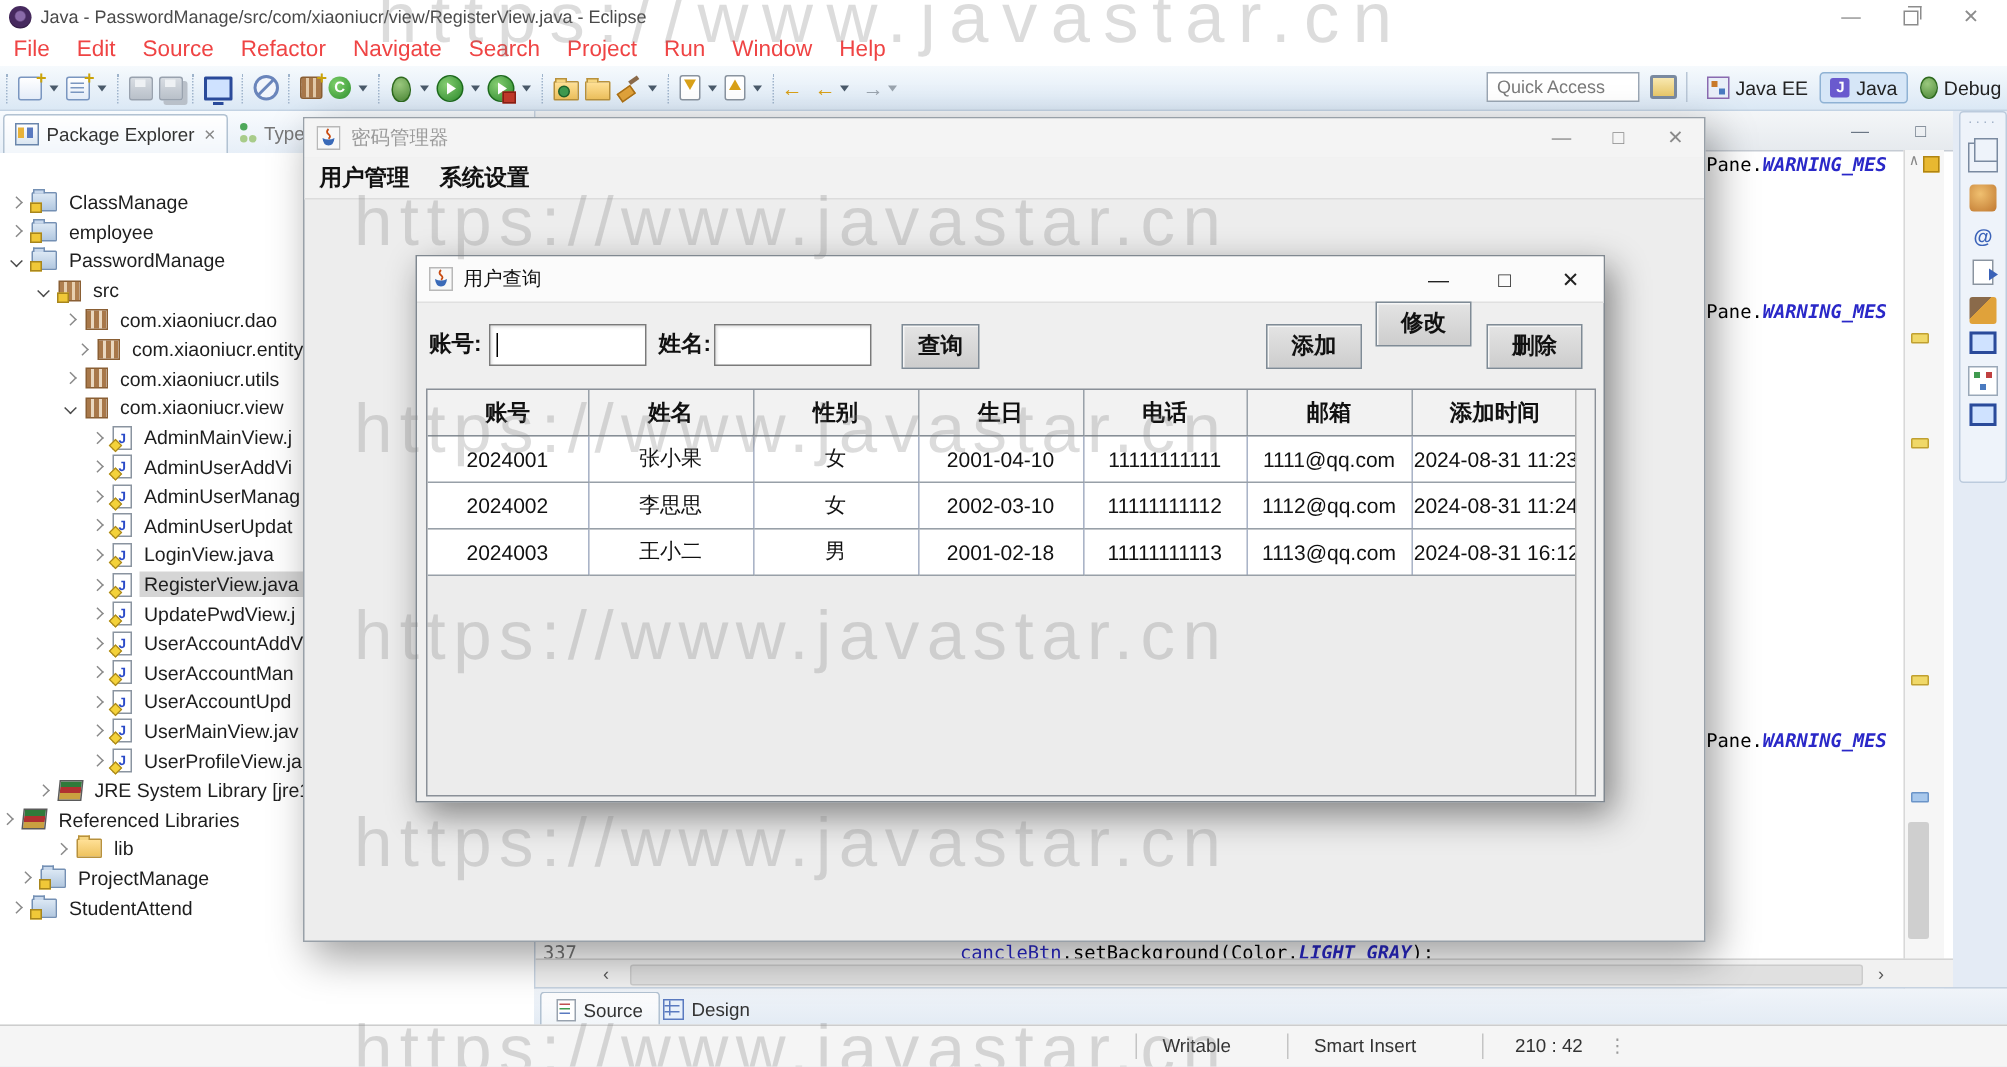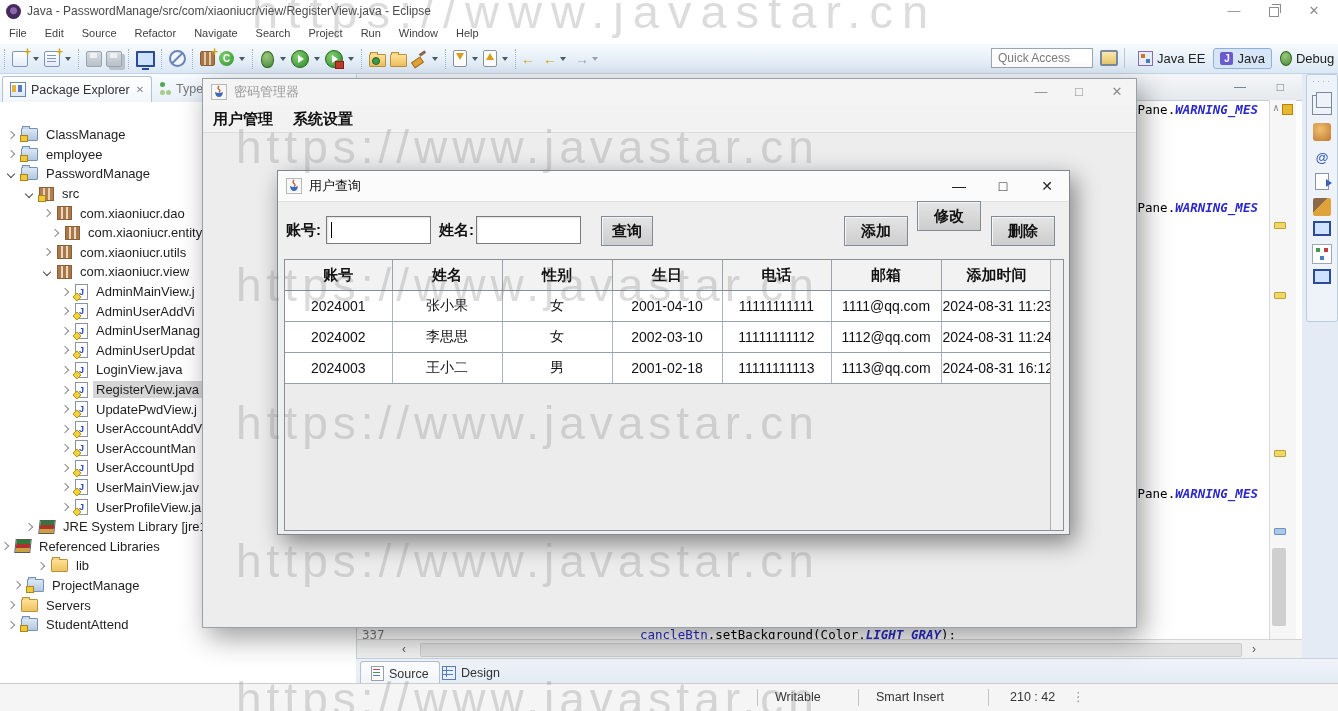--- a/index.html
+++ b/index.html
@@ -9,21 +9,21 @@
   
   #titlebar{left:0;top:0;width:1338px;height:22px;background:#ffffff;display:flex;align-items:center}
   #titlebar .ttl{font-size:12px;color:#4a4a4a;margin-left:6px;white-space:nowrap}
   .ec-logo{width:15px;height:15px;border-radius:50%;background:radial-gradient(circle at 50% 45%,#8a6aa8 0 3px,#46295e 4px 7px,#2e1840 8px);margin-left:6px;flex:none}
   #wincontrols{position:absolute;right:4px;top:0;height:22px;display:flex;align-items:center}
   .wc{width:40px;text-align:center;color:#8c8c8c;font-size:13px;line-height:22px}
   .res-ic{display:inline-block;width:8px;height:8px;border:1px solid #8c8c8c;position:relative;vertical-align:middle}
   .res-ic::before{content:"";position:absolute;left:2px;top:-4px;width:8px;height:8px;border:1px solid #8c8c8c;border-left:none;border-bottom:none}
   
   #menubar{left:0;top:22px;width:1338px;height:22px;background:#ffffff;display:flex;align-items:center}
-  .mitem{padding:0 9px;font-size:11px;color:#404040;line-height:22px}
+  .mitem{padding:0 9px;font-size:15px;color:#ef4444;line-height:22px}
   
   #toolbar{left:0;top:44px;width:1338px;height:29px;background:linear-gradient(#f5fafe,#dcе9f5);background:linear-gradient(#f6fafd,#dbe8f5);border-bottom:1px solid #c3d3e4;display:flex;align-items:center}
   .tsep{width:1px;height:20px;border-left:1px dotted #9fb4cb;margin:0 4px}
   .tbi{width:18px;height:18px;margin:0 2px;position:relative;border-radius:2px;flex:none}
   .caret{width:0;height:0;border-left:3px solid transparent;border-right:3px solid transparent;border-top:4px solid #4a5a6a;margin:0 3px;flex:none}
   .i-new{background:linear-gradient(#ffffff,#e4ecf8);border:1px solid #7a96c0;width:14px;height:14px}
   .i-new::after,.i-class::after{content:"+";position:absolute;right:-4px;top:-7px;color:#caa30a;font-weight:bold;font-size:12px}
   .i-lines::before{content:"";position:absolute;left:2px;top:3px;width:9px;height:1px;background:#7a96c0;box-shadow:0 3px 0 #7a96c0,0 6px 0 #7a96c0}
   .i-save{background:linear-gradient(#d8dde3,#b9c0c9);border:1px solid #99a2ae;width:14px;height:14px}
   .i-save::before{content:"";position:absolute;left:3px;top:1px;width:7px;height:5px;background:#eef1f4}
@@ -395,25 +395,20 @@
       </div>
     <div class="trow" style="padding-left:36px">
         <span class="chev"></span>
         <span class="ti ic-fold"></span>
         <span class="tl">lib</span>
       </div>
     <div class="trow" style="padding-left:12px">
         <span class="chev"></span>
         <span class="ti ic-proj"></span>
         <span class="tl">ProjectManage</span>
-      </div>
-    <div class="trow" style="padding-left:6px">
-        <span class="chev"></span>
-        <span class="ti ic-fold"></span>
-        <span class="tl">Servers</span>
       </div>
     <div class="trow" style="padding-left:6px">
         <span class="chev"></span>
         <span class="ti ic-proj"></span>
         <span class="tl">StudentAttend</span>
       </div>
   </div>
 </div>
 
 <div id="strip" class="abs">

